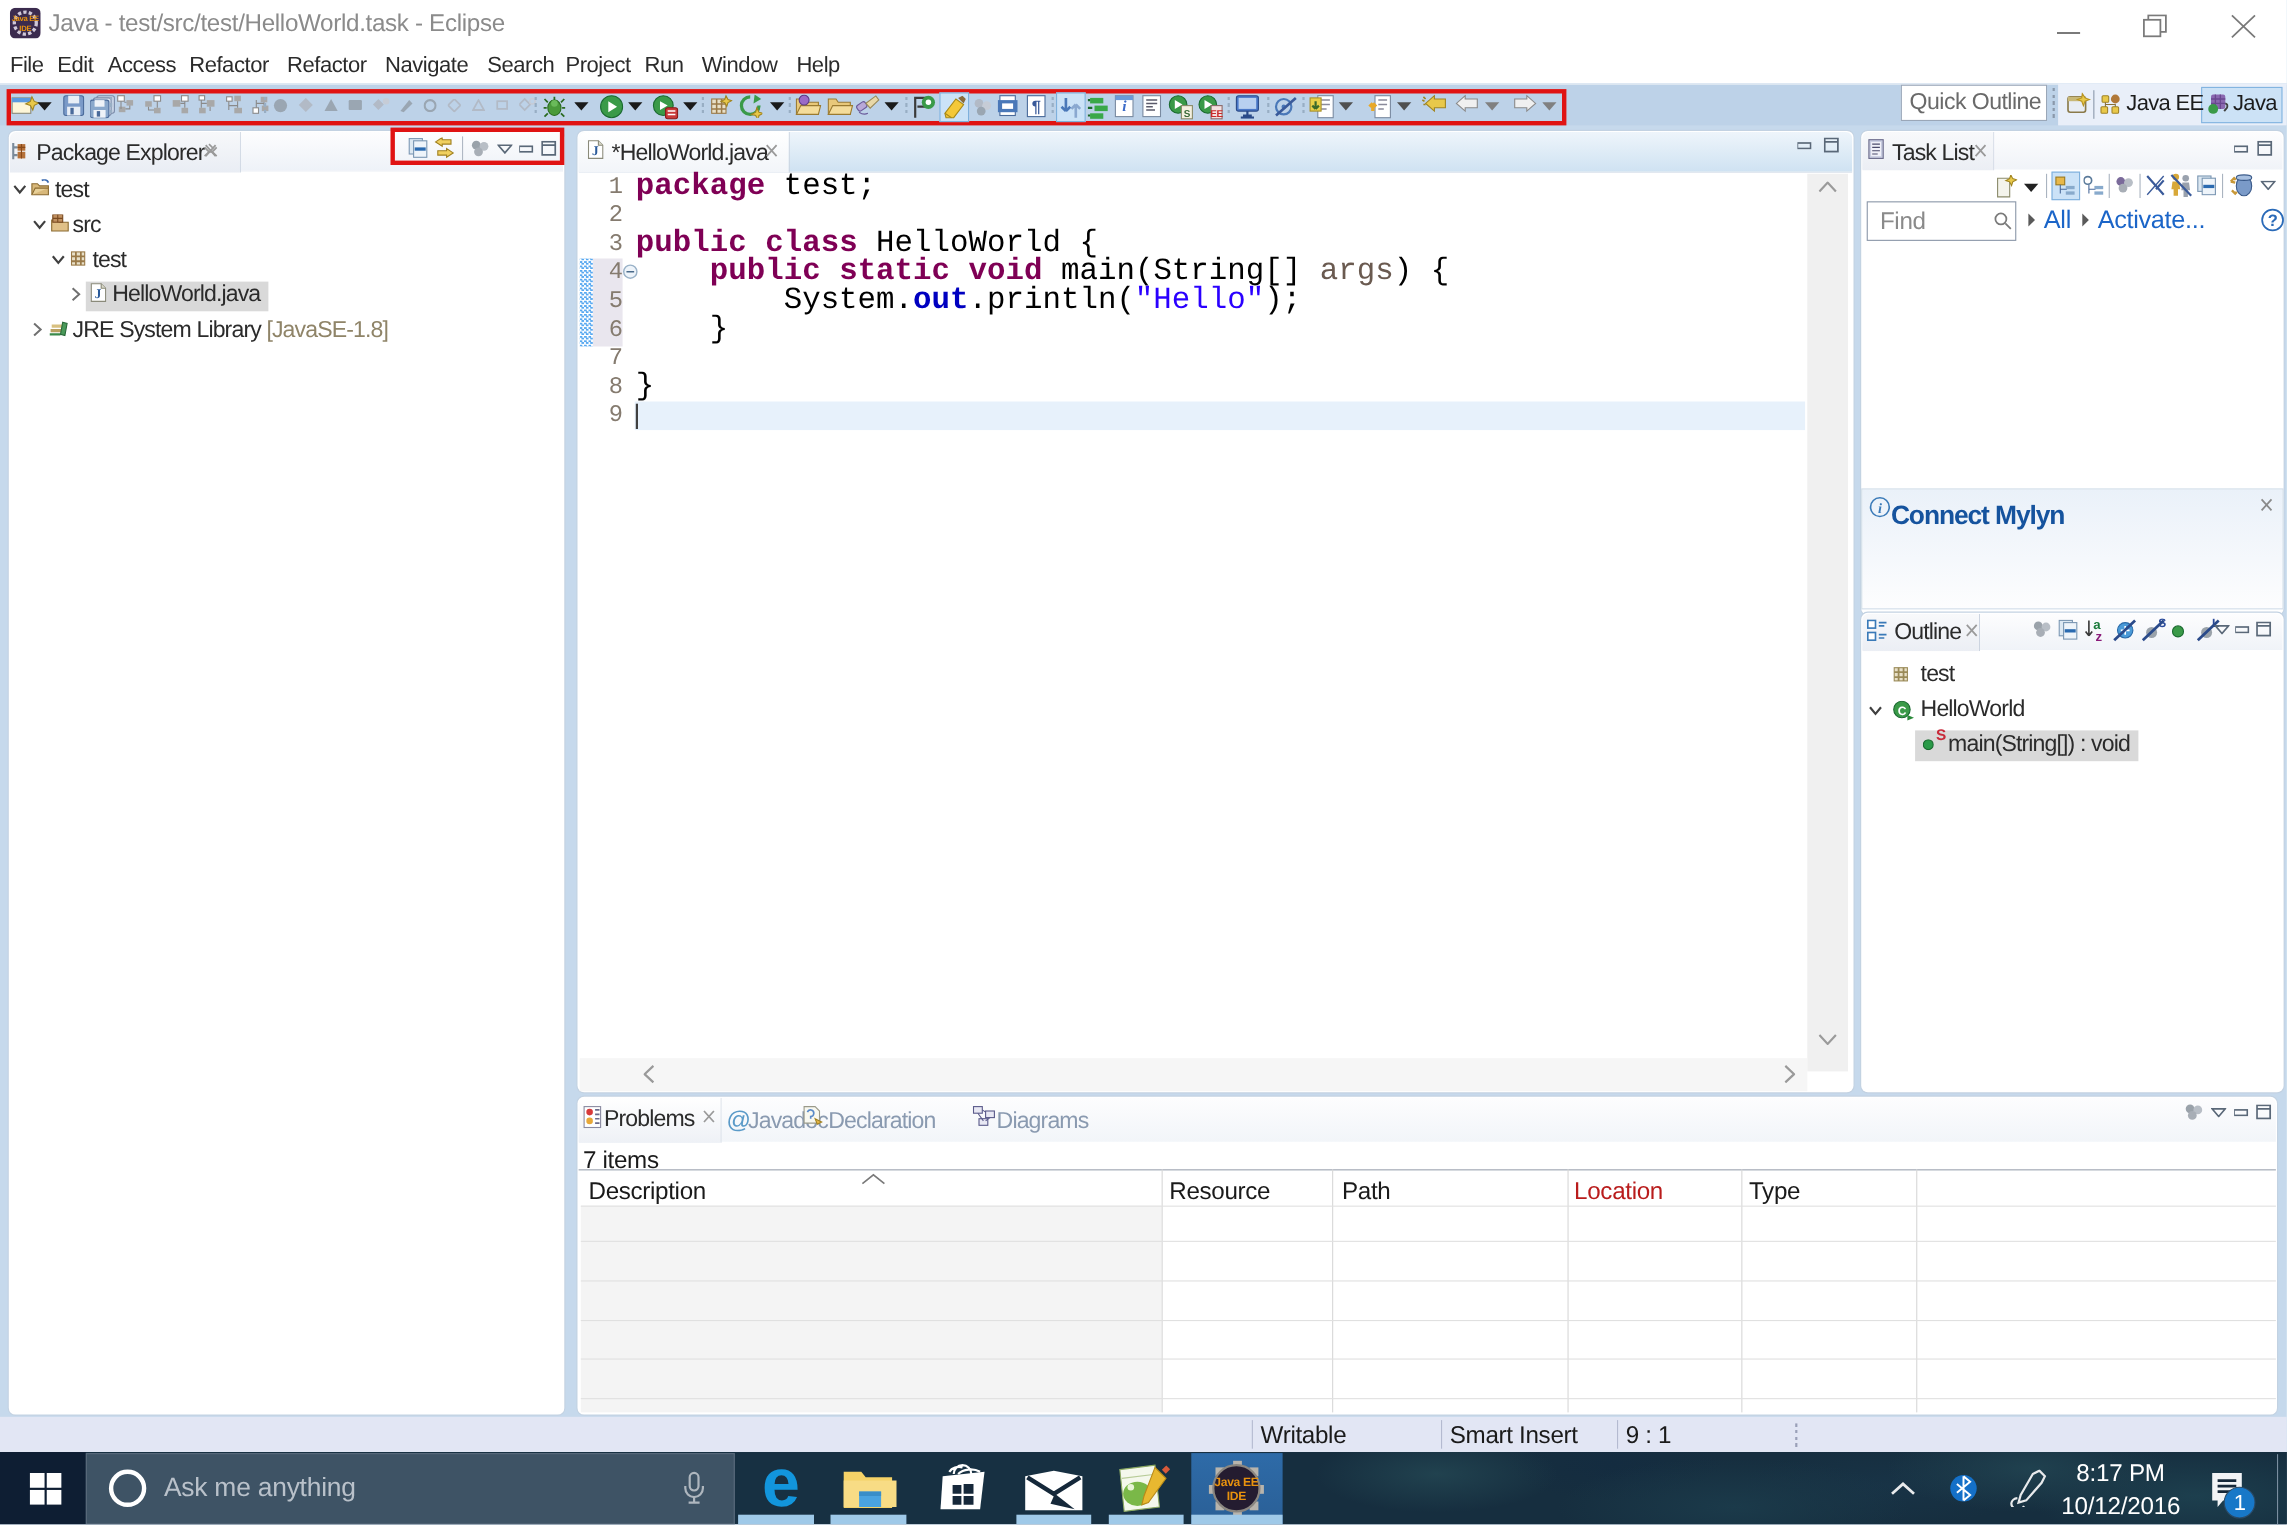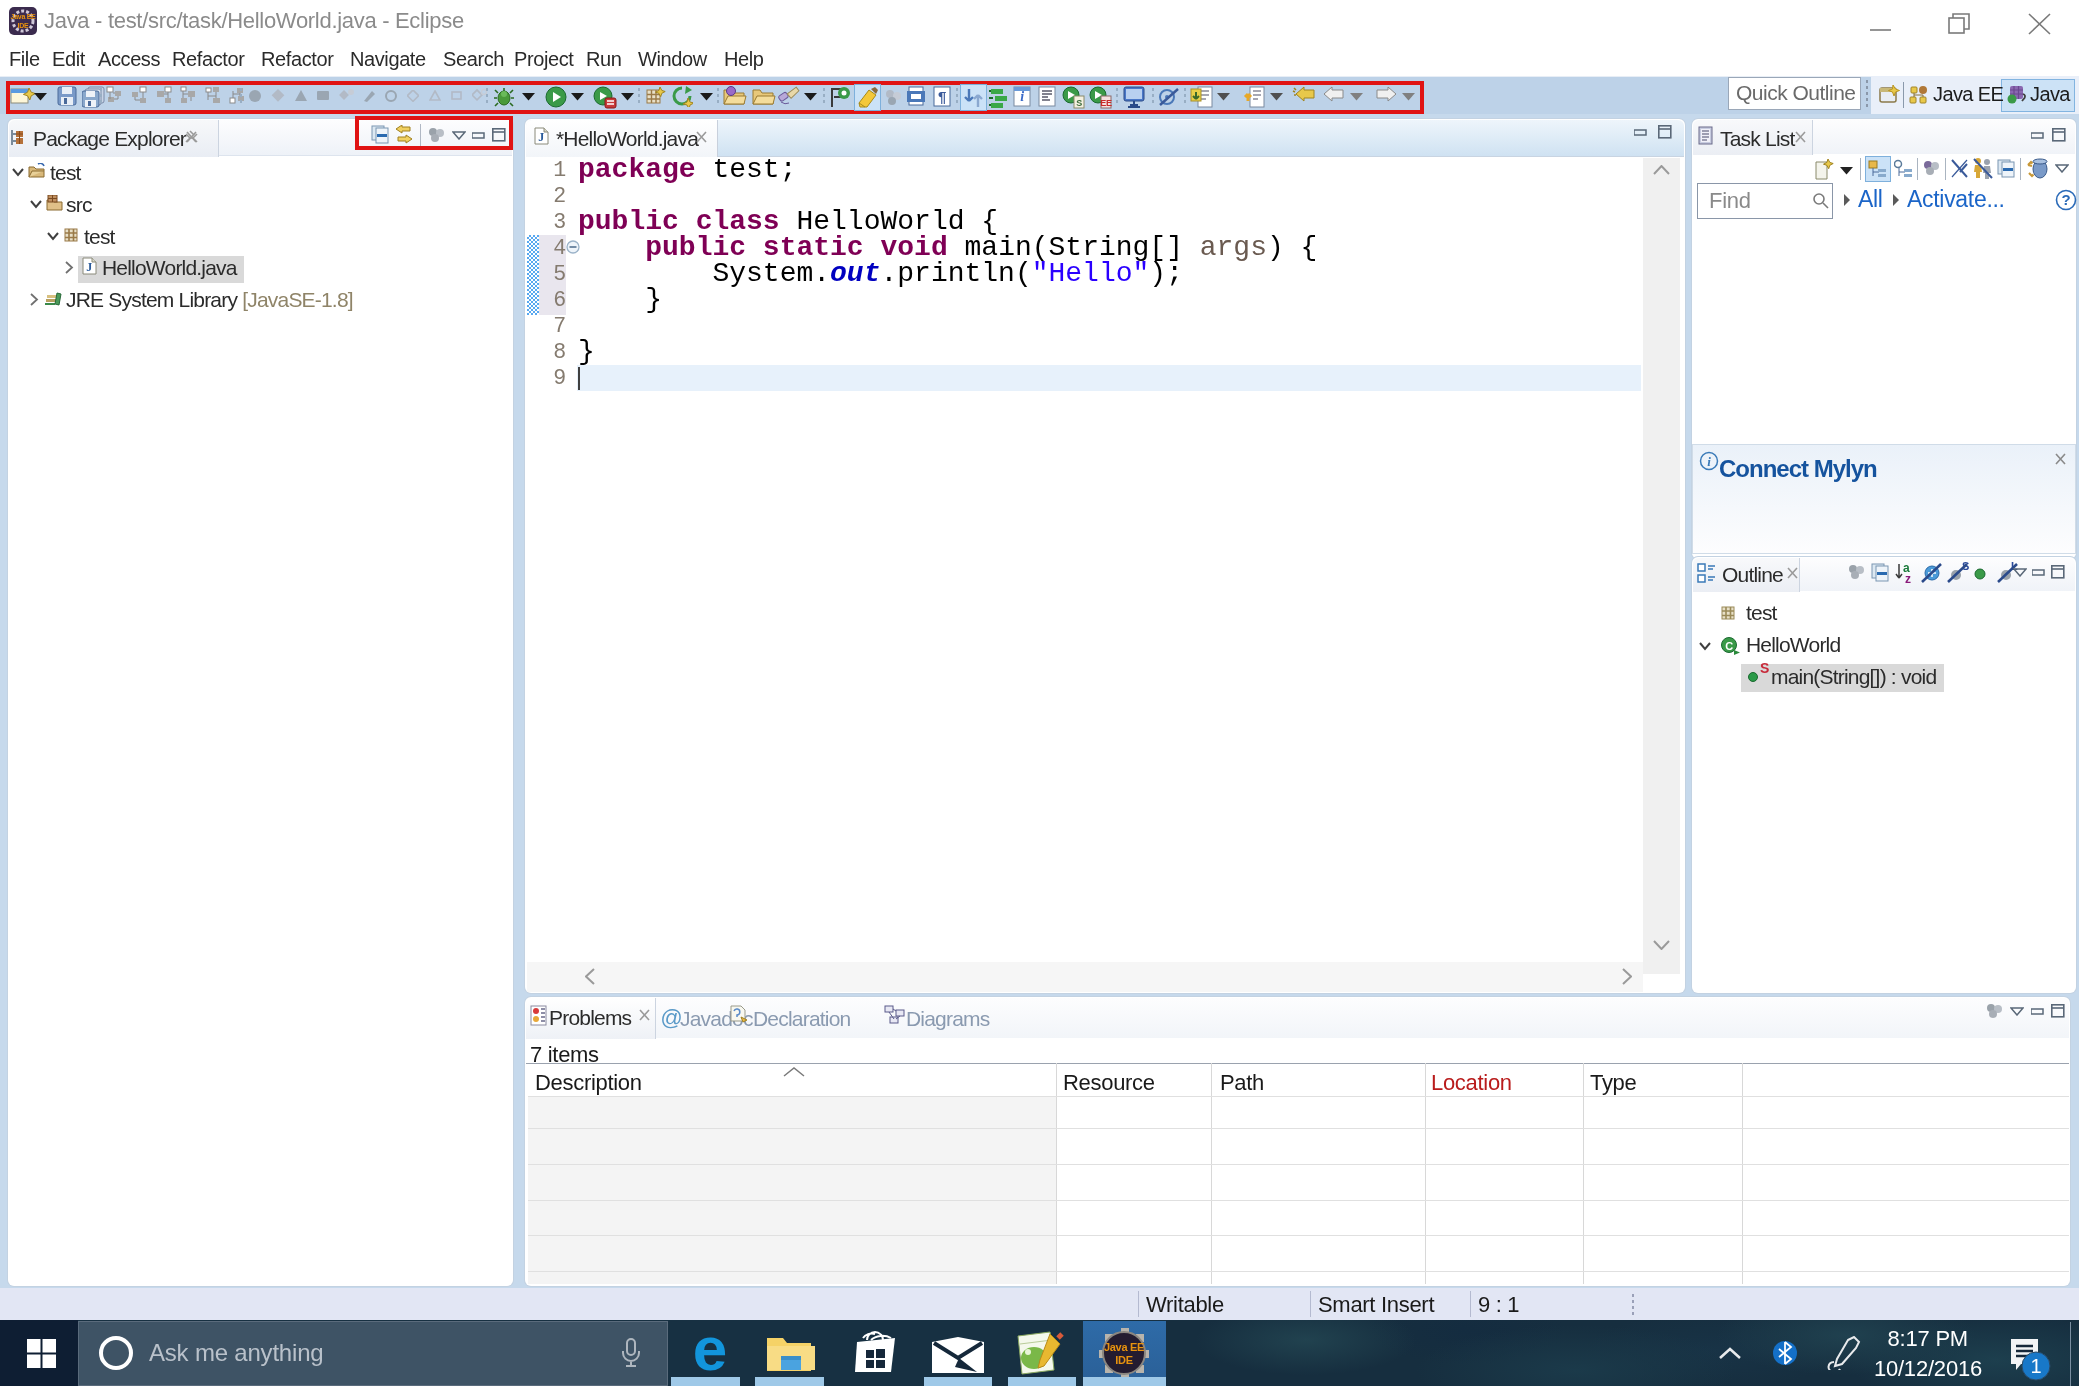--- a/index.html
+++ b/index.html
@@ -20,37 +20,37 @@
 .tbicon { top:86px; }
 #quickaccess { left:1728px; top:77px; width:133px; height:33px; background:#ffffff; border:1px solid #9aa7b8; font-size:21px; color:#6a6a6a; padding:3px 0 0 7px; letter-spacing:-0.5px; }
 #javabtn { left:2001px; top:79px; width:74px; height:33px; background:#cce2f6; border:1px solid #82b4e0; }
 
 .panel { background:#ffffff; border-radius:6px; box-shadow:0 0 0 1px #c3d2e2; }
 .vtab-label { font-size:21px; color:#2b2b2b; letter-spacing:-0.8px; }
 
 .code { font-family:"Liberation Mono", monospace; font-size:28px; letter-spacing:0; white-space:pre; color:#000; }
 .kw { color:#7f0055; font-weight:bold; }
 .str { color:#2a00ff; }
-.fld { color:#0000c0; font-weight:bold; font-style:italic; }
+.fld { color:#0000c0; font-weight:bold; }
 .lnum { font-family:"Liberation Mono", monospace; font-size:21.6px; color:#857b6f; }
 
 #taskbar { left:0; top:1320px; width:2079px; height:66px; background:#173042; }
 </style>
 </head>
 <body>
 <div id="root">
 
   <div class="abs" id="titlebar"></div>
   <svg class="abs" style="left:9px;top:7px" width="28" height="28" viewBox="0 0 28 28">
       <rect x="0" y="0" width="28" height="28" rx="5" fill="#3b2b4e"></rect>
       <circle cx="14" cy="14" r="10" fill="none" stroke="#cfc8d8" stroke-width="3" stroke-dasharray="3 2"></circle>
       <text x="14" y="12" font-size="7" fill="#e8920e" text-anchor="middle" font-weight="bold">Java EE</text>
       <text x="14" y="21" font-size="7" fill="#e8920e" text-anchor="middle" font-weight="bold">IDE</text>
     </svg>
-  <div class="abs" id="title-text">Java - test/src/task/HelloWorld.java - Eclipse</div>
+  <div class="abs" id="title-text">Java - test/src/test/HelloWorld.task - Eclipse</div>
   <svg class="abs" style="left:1870px;top:21px" width="22" height="18">
       <line x1="0" y1="9" x2="21" y2="9" stroke="#7a7a7a" stroke-width="1.6"></line>
     </svg>
   <svg class="abs" style="left:1948px;top:13px" width="26" height="22">
       <rect x="1" y="5" width="15" height="15" fill="none" stroke="#7a7a7a" stroke-width="1.6"></rect>
       <path d="M5 5 V1 H21 V16 H16" fill="none" stroke="#7a7a7a" stroke-width="1.6"></path>
     </svg>
   <svg class="abs" style="left:2028px;top:13px" width="24" height="22">
       <path d="M1 1 L22 21 M22 1 L1 21" stroke="#7a7a7a" stroke-width="1.6"></path>
     </svg>

